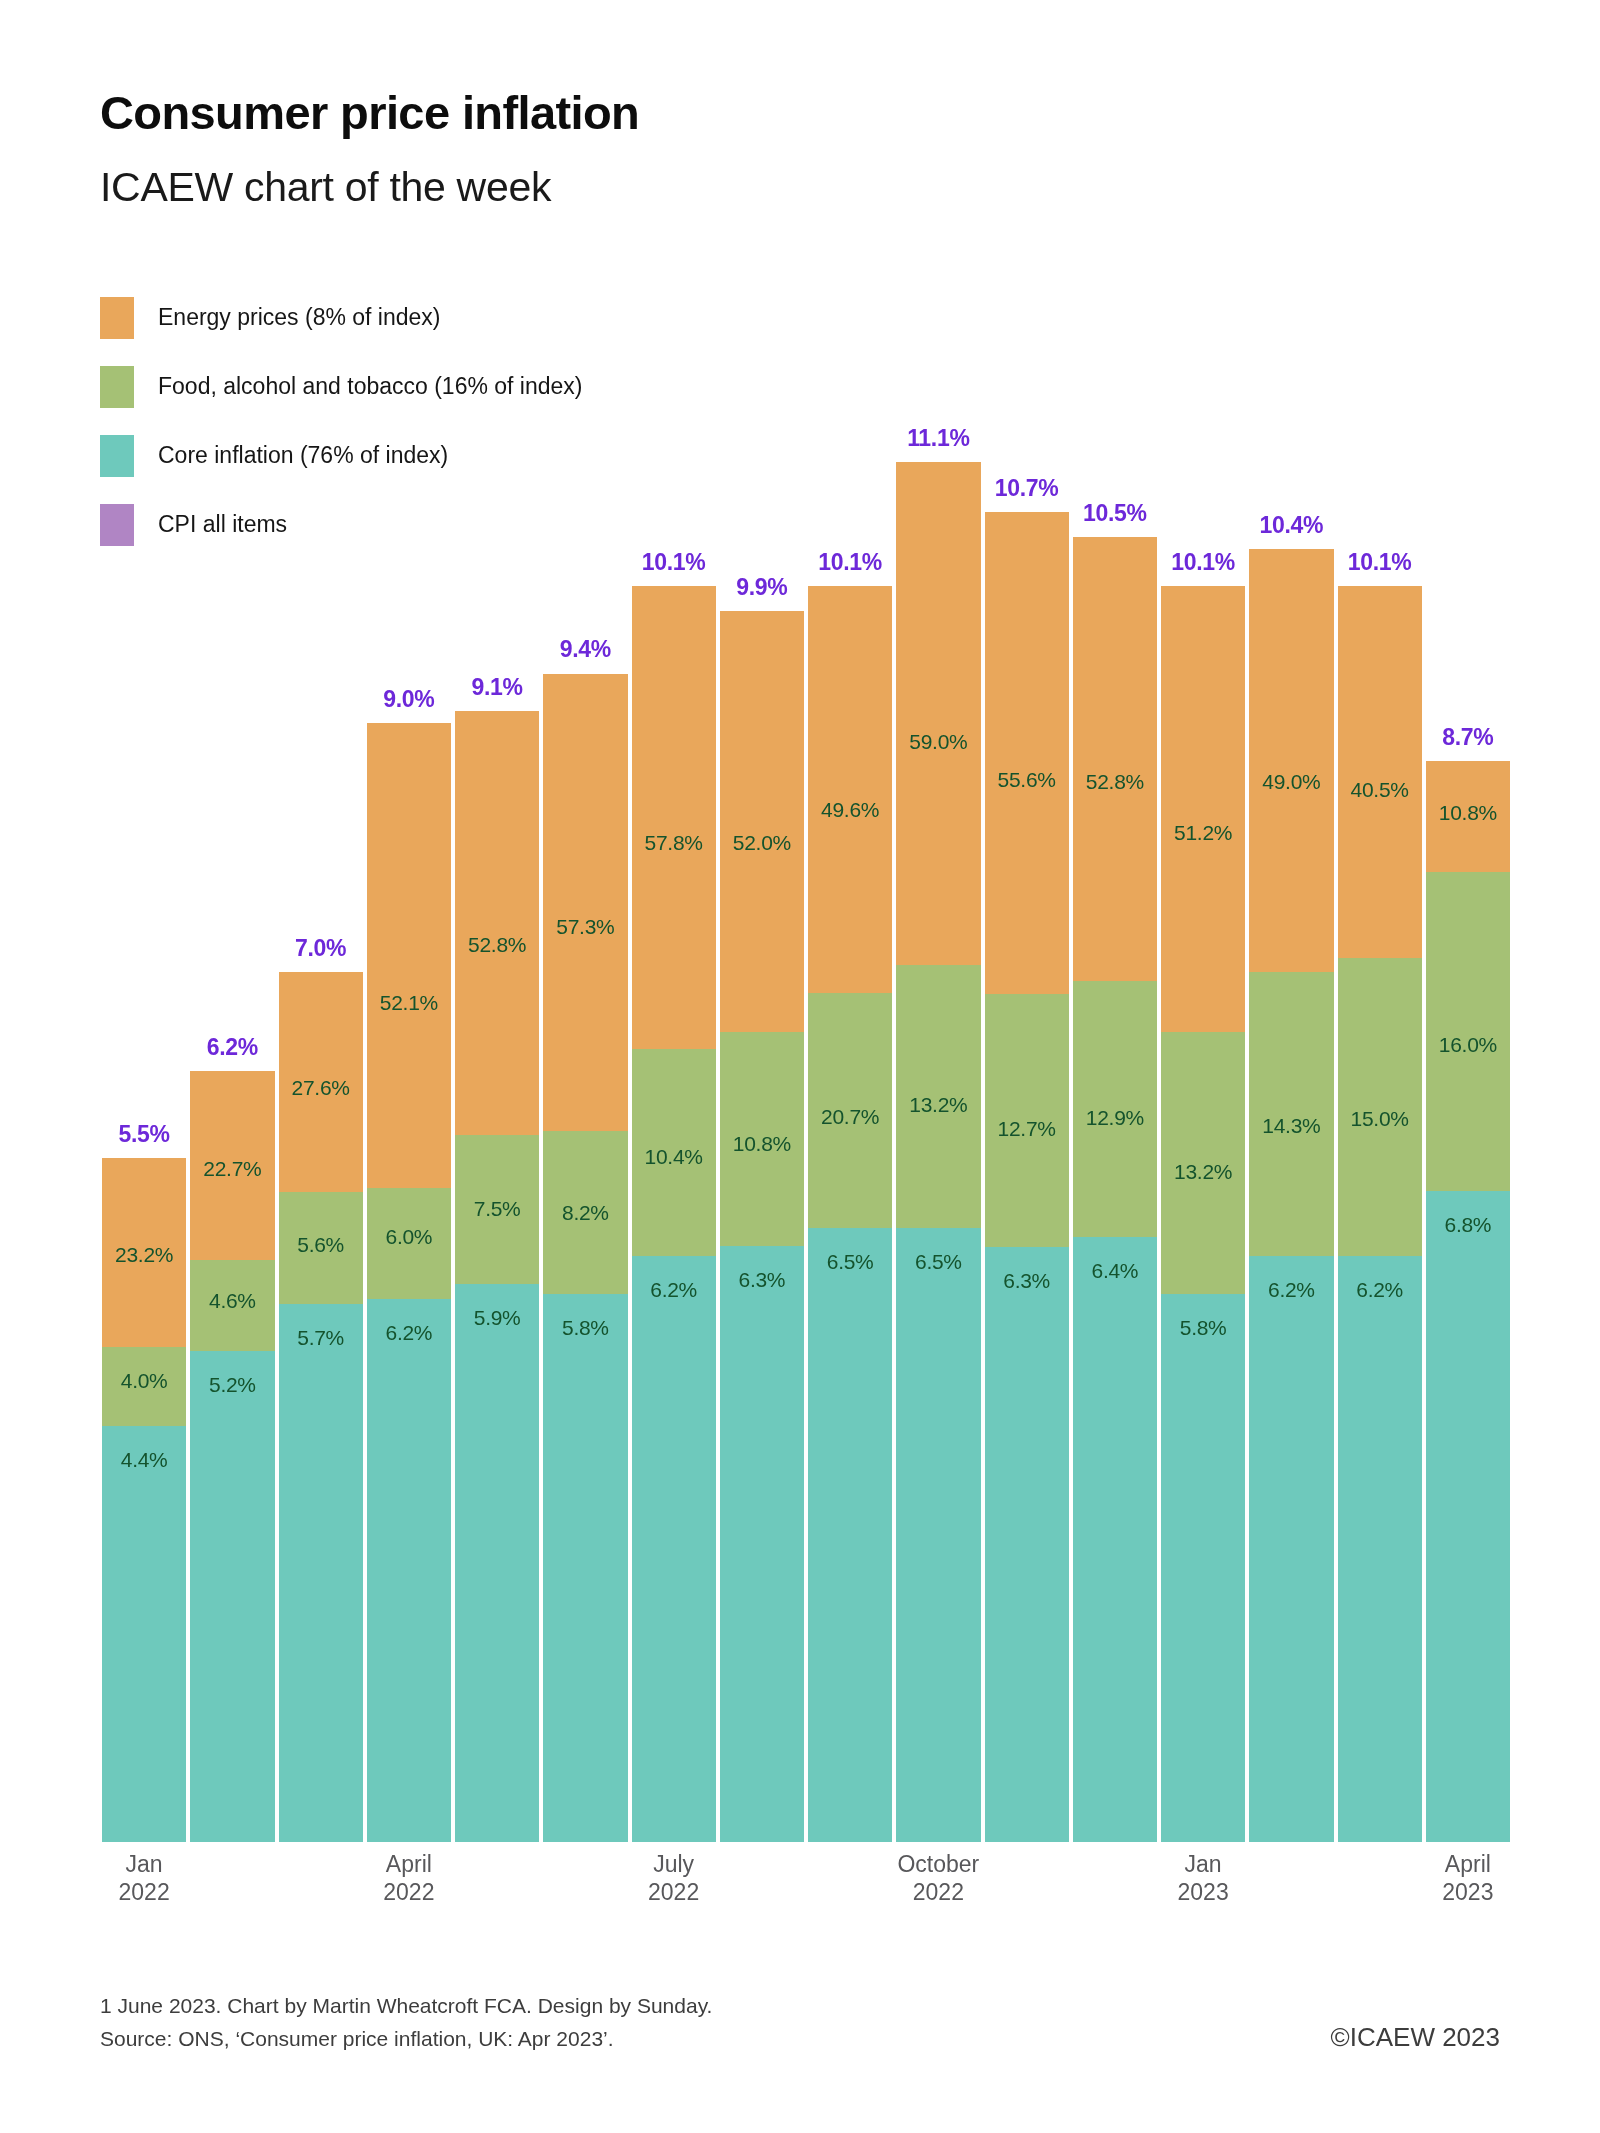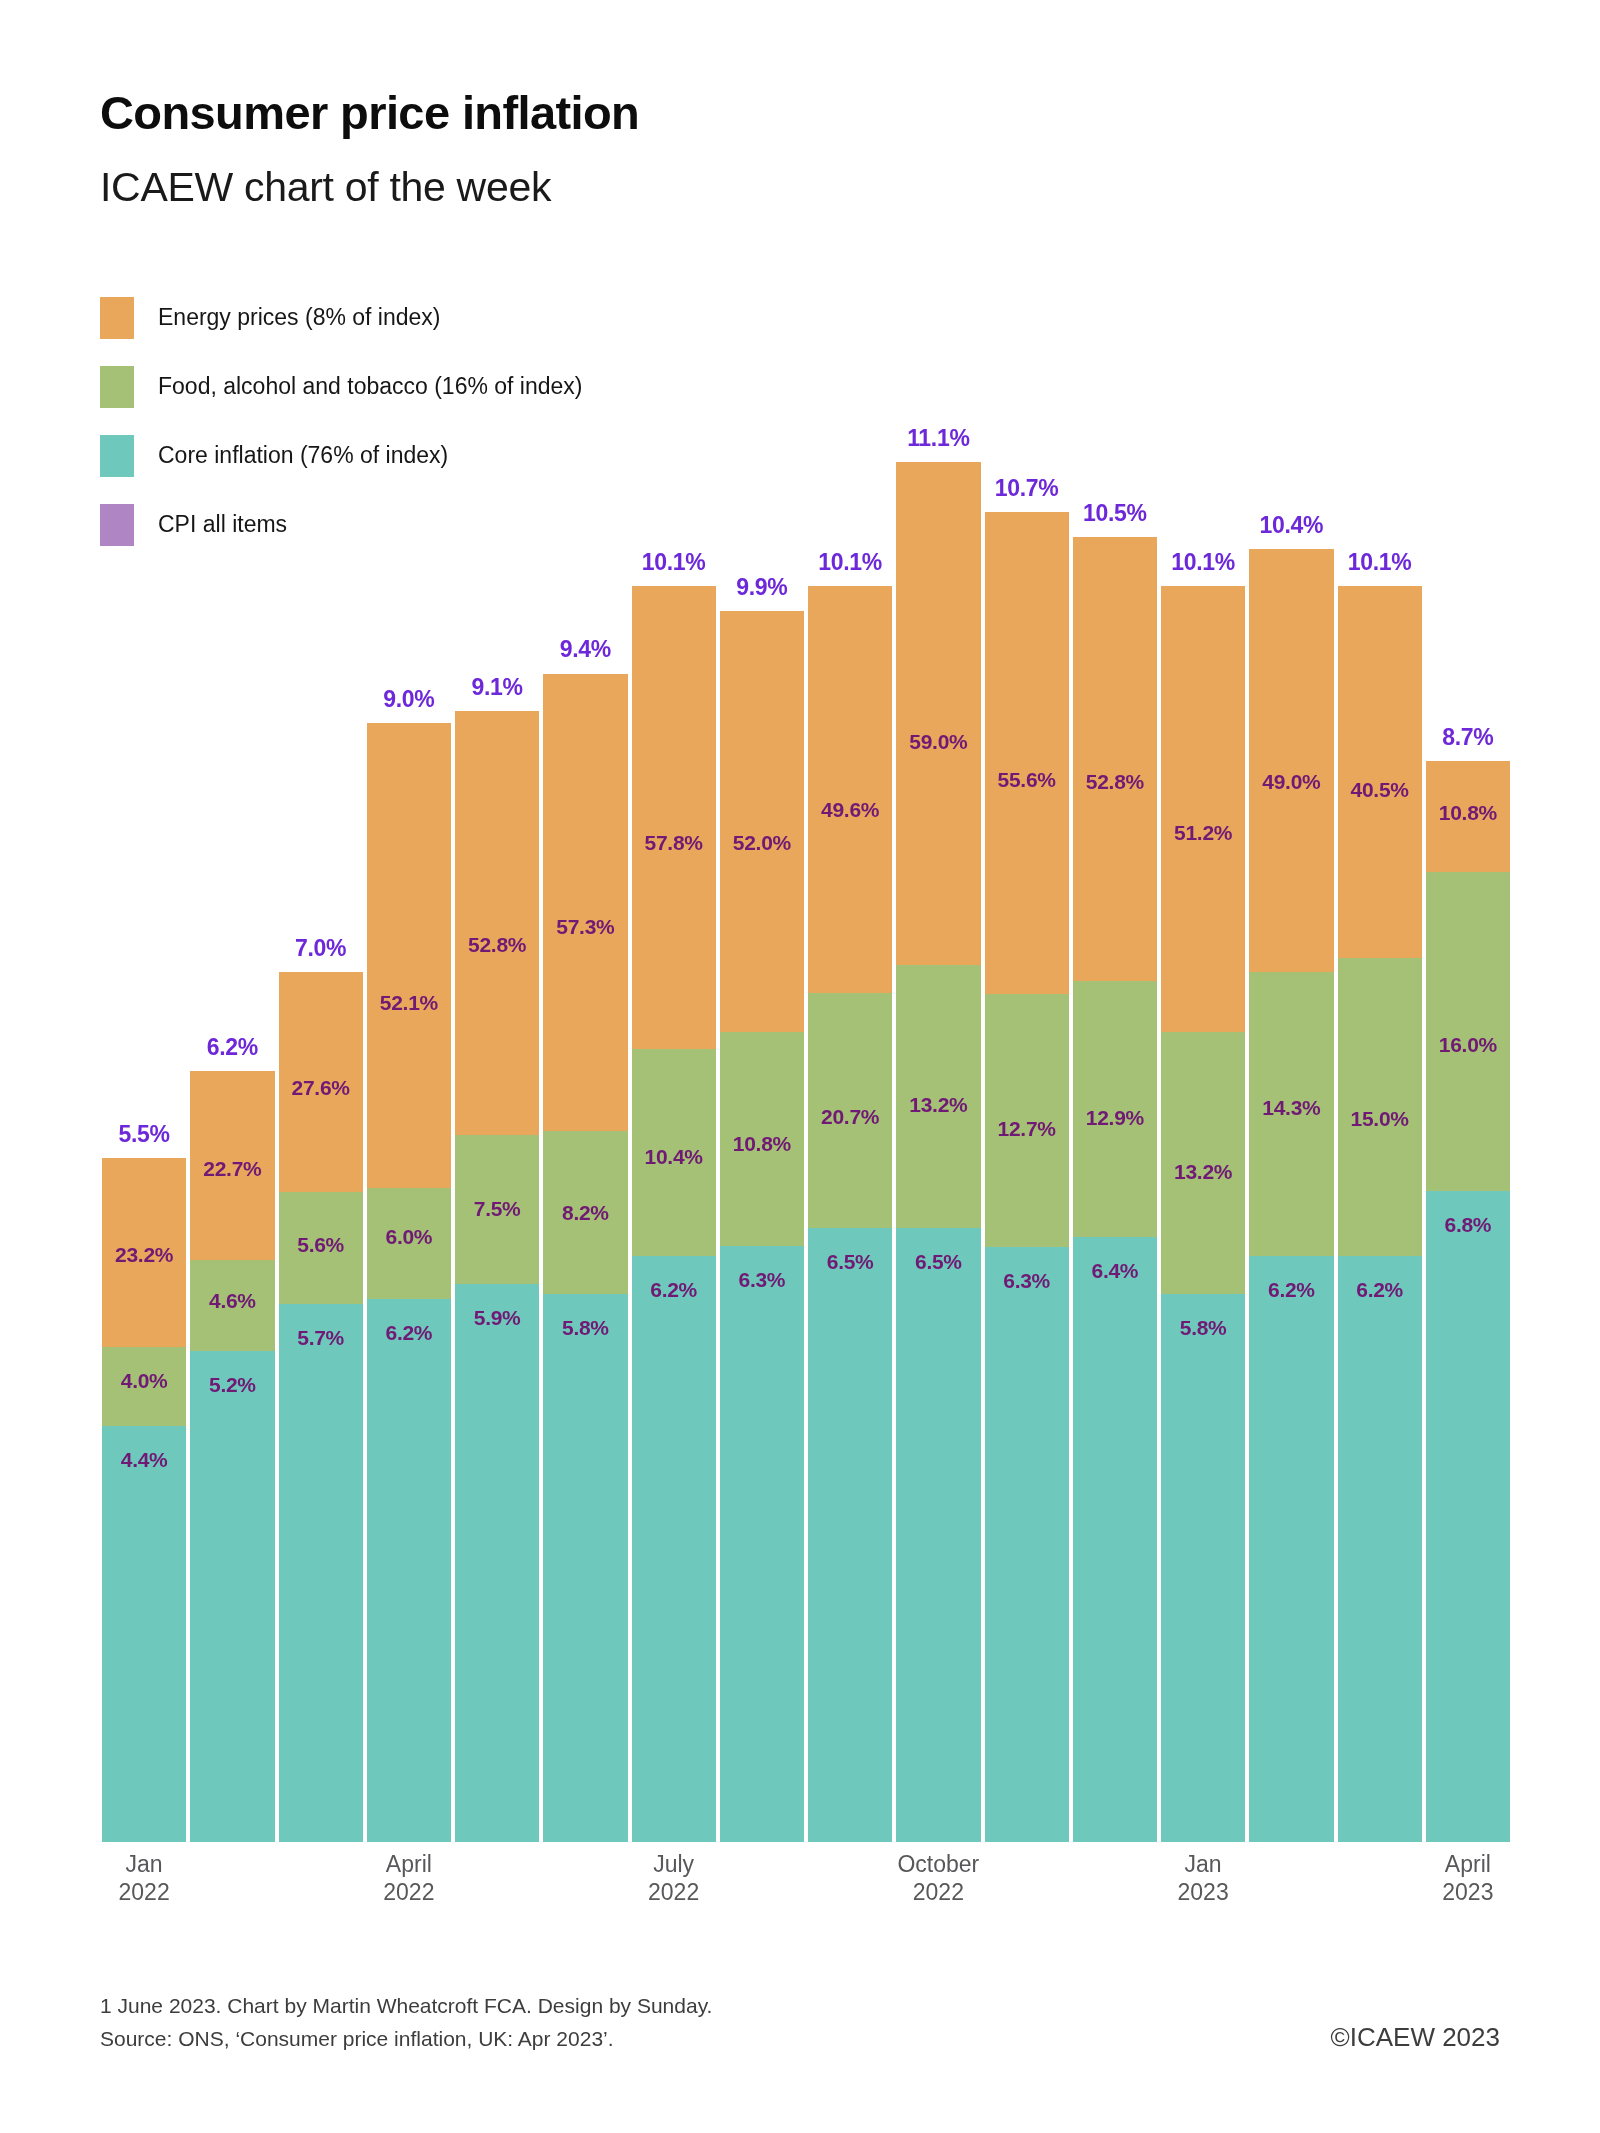--- a/index.html
+++ b/index.html
@@ -50,21 +50,21 @@
     box-sizing:border-box;
   }
   .bar{
     position:relative;width:100%;
     display:flex;flex-direction:column;justify-content:flex-end;
   }
   .seg{position:relative;width:100%;}
   .seg-label{
     position:absolute;left:0;right:0;
     text-align:center;
-    font-size:21px;font-weight:bold;color:#701a75;
+    font-size:21px;font-weight:normal;color:#14532d;
     letter-spacing:-0.3px;
     white-space:nowrap;
   }
   .total-label{
     position:absolute;left:-8px;right:-8px;
     text-align:center;
     font-size:23px;font-weight:bold;color:#6d28d9;
     letter-spacing:-0.3px;white-space:nowrap;
   }
 
@@ -301,21 +301,21 @@
             </div>
           </div>
         </div>
         <div class="barcol">
           <div class="bar" style="height: 1292.83px;">
             <div class="total-label" style="bottom: 1302.83px;">10.4%</div>
             <div class="seg" style="height: 422.884px; background: rgb(233, 167, 91);">
               <div class="seg-label" style="bottom: 177.611px;">49.0%</div>
             </div>
             <div class="seg" style="height: 284.422px; background: rgb(165, 193, 117);">
-              <div class="seg-label" style="bottom: 136px;">14.3%</div>
+              <div class="seg-label" style="bottom: 118px;">14.3%</div>
             </div>
             <div class="seg" style="height: 585.522px; background: rgb(110, 201, 188);">
               <div class="seg-label" style="top: 22px;">6.2%</div>
             </div>
           </div>
         </div>
         <div class="barcol">
           <div class="bar" style="height: 1255.53px;">
             <div class="total-label" style="bottom: 1265.53px;">10.1%</div>
             <div class="seg" style="height: 371.262px; background: rgb(233, 167, 91);">

